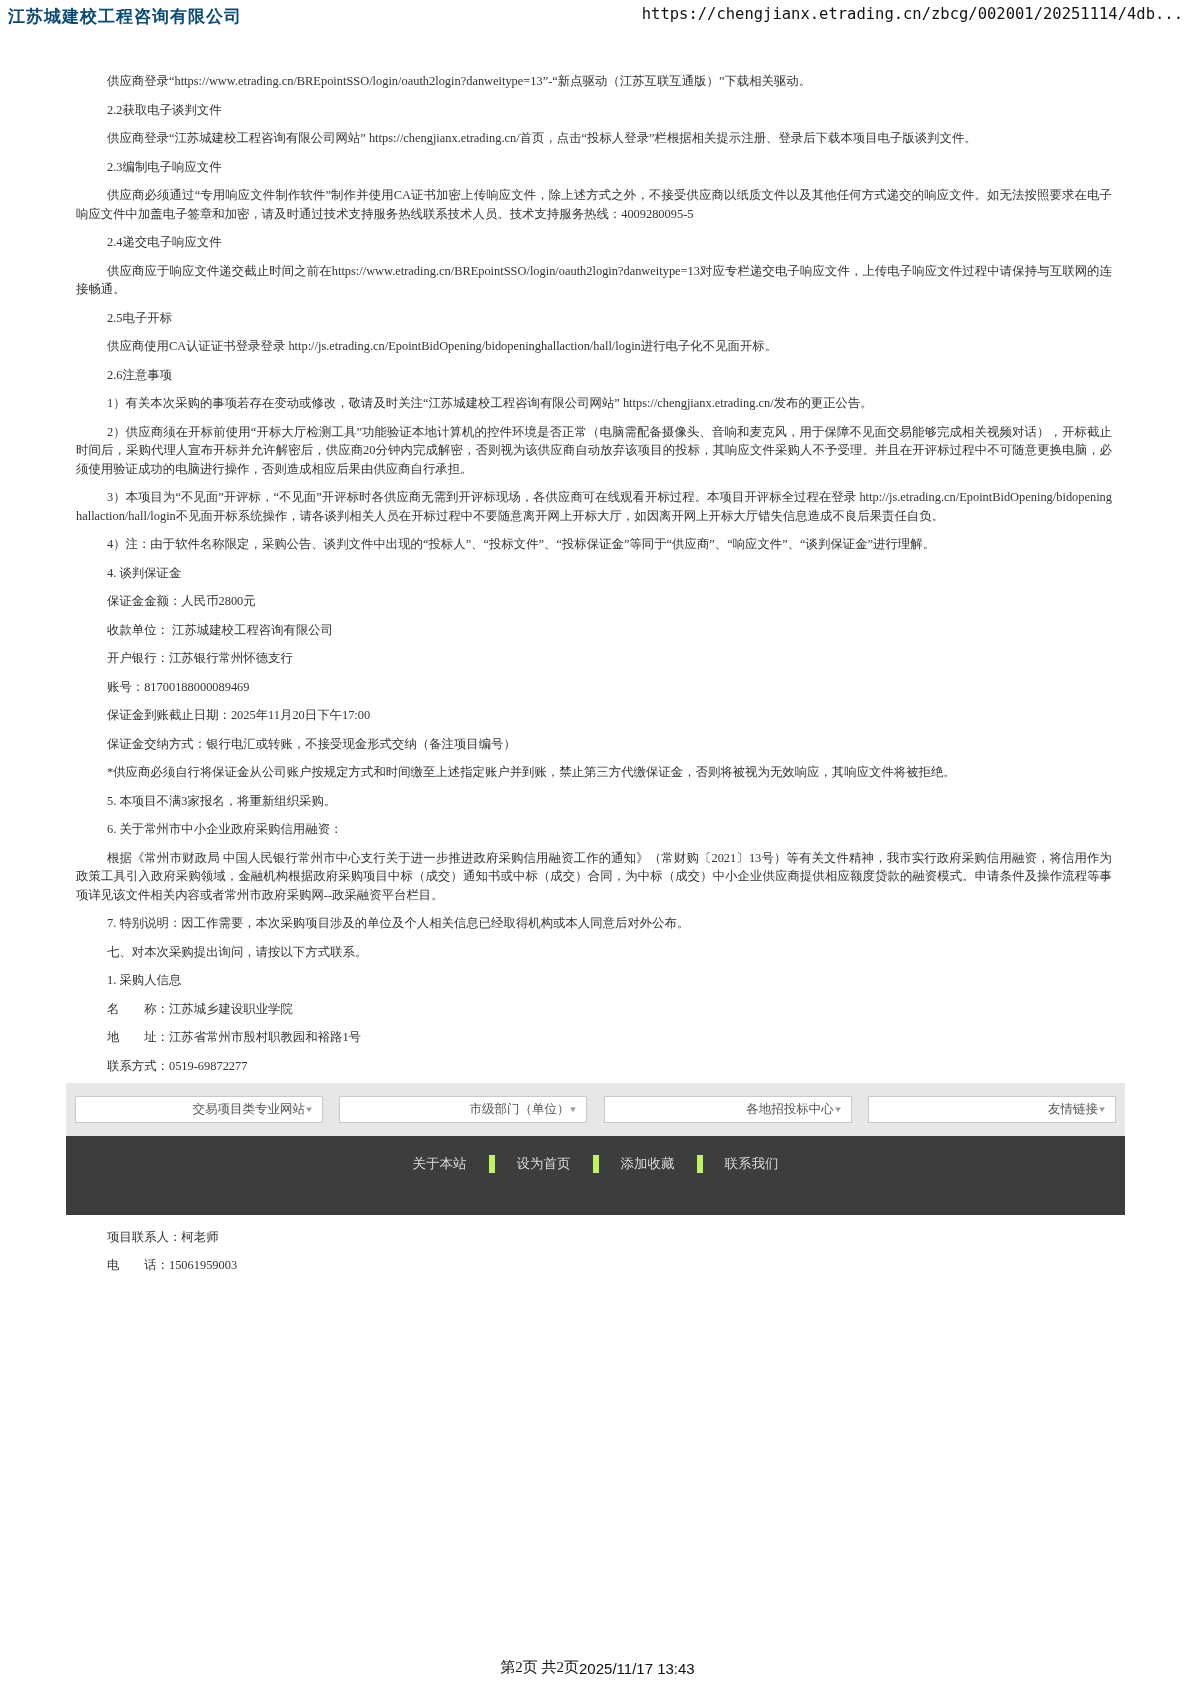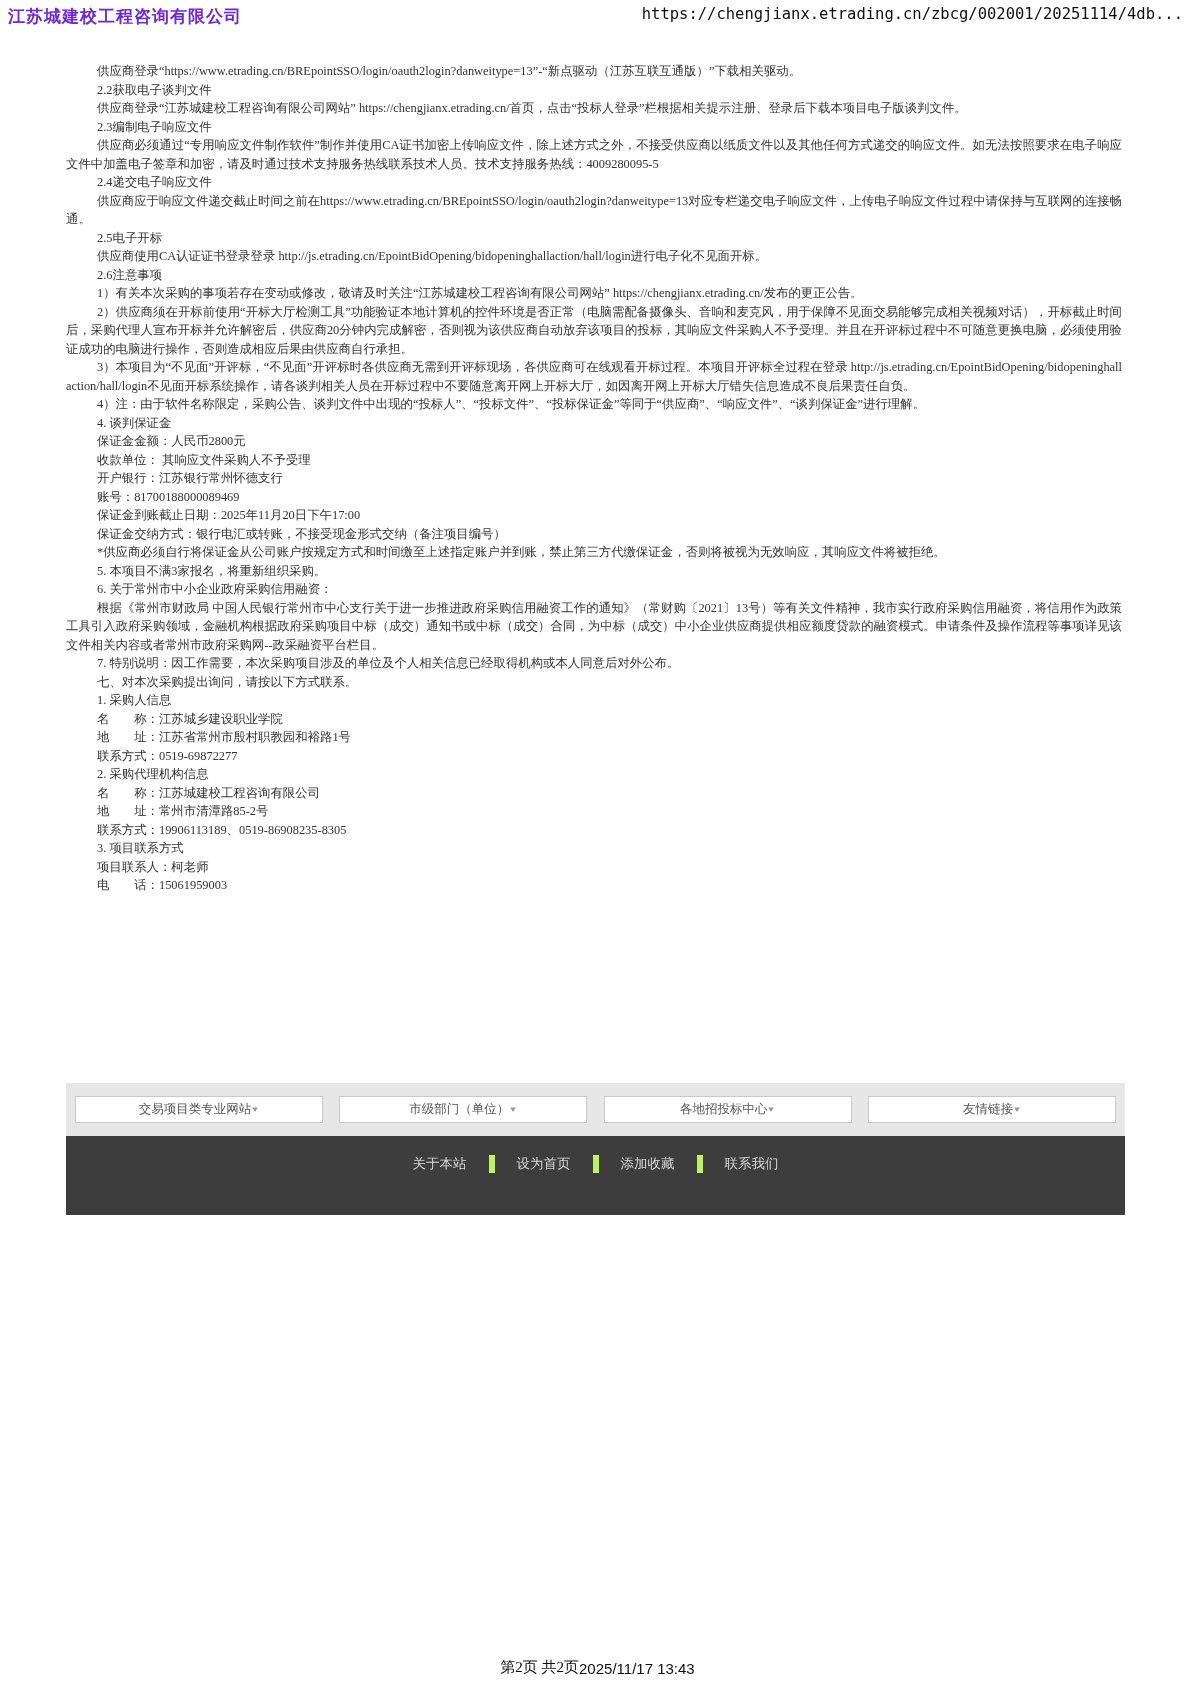--- a/index.html
+++ b/index.html
@@ -7,42 +7,42 @@
     width:1191px; height:1684px; position:relative; background:#ffffff;
     font-family:"Liberation Serif","DejaVu Serif",serif; color:#333;
     overflow:hidden;
   }
 
   
   .print-header {
     position:absolute; top:5px; left:8px; right:8px;
     display:flex; justify-content:space-between; align-items:flex-start;
   }
-  .ph-company { font-size:17px; font-weight:600; color:#6d28d9; letter-spacing:1px; }
+  .ph-company { font-size:17px; font-weight:600; color:#0c4a6e; letter-spacing:1px; }
   .ph-url { font-family:"DejaVu Sans Mono","Liberation Mono",monospace; font-size:15.5px; color:#111; }
 
   
   .doc {
     position:absolute; top:62px; left:66px; width:1056px;
     font-size:12.4px; line-height:18.5px; color:#333;
     text-align:justify;
   }
-  .doc p { margin:0; text-indent:2.5em; word-break:break-all; }
+  .doc p { margin:10px; text-indent:2.5em; word-break:break-all; }
 
   
   .web-footer-wrap { position:absolute; top:1083px; left:66px; width:1059px; }
 
   .linkbar {
     height:53px; background:#e7e7e7;
     display:flex; align-items:center; justify-content:space-between;
     padding:0 9px; box-sizing:border-box;
   }
   .dd {
     width:248px; height:27px; background:#ffffff; border:1px solid #c9c9c9;
-    display:flex; align-items:center; justify-content:center;
+    display:flex; align-items:center; justify-content:flex-end;
     padding:0 9px; box-sizing:border-box; cursor:pointer;
     font-family:"Liberation Sans","DejaVu Sans",sans-serif; font-size:12.5px; color:#555;
   }
   .dd .caret { font-size:8px; color:#999; transform:scaleX(1.2); }
 
   .site-footer {
     background:#3d3d3d; text-align:left;
     font-family:"Liberation Sans","DejaVu Sans",sans-serif;
     padding:13px 0 32px 0;
   }
@@ -97,21 +97,21 @@
     <p>2）供应商须在开标前使用“开标大厅检测工具”功能验证本地计算机的控件环境是否正常（电脑需配备摄像头、音响和麦克风，用于保障不见面交易能够完成相关视频对话），开标截止时间后，采购代理人宣布开标并允许解密后，供应商20分钟内完成解密，否则视为该供应商自动放弃该项目的投标，其响应文件采购人不予受理。并且在开评标过程中不可随意更换电脑，必须使用验证成功的电脑进行操作，否则造成相应后果由供应商自行承担。</p>
 
     <p>3）本项目为“不见面”开评标，“不见面”开评标时各供应商无需到开评标现场，各供应商可在线观看开标过程。本项目开评标全过程在登录  http://js.etrading.cn/EpointBidOpening/bidopeninghallaction/hall/login不见面开标系统操作，请各谈判相关人员在开标过程中不要随意离开网上开标大厅，如因离开网上开标大厅错失信息造成不良后果责任自负。</p>
 
     <p>4）注：由于软件名称限定，采购公告、谈判文件中出现的“投标人”、“投标文件”、“投标保证金”等同于“供应商”、“响应文件”、“谈判保证金”进行理解。</p>
 
     <p>4. 谈判保证金</p>
 
     <p>保证金金额：人民币2800元</p>
 
-    <p>收款单位： 其响应文件采购人不予受理</p>
+    <p>收款单位： 江苏城建校工程咨询有限公司</p>
 
     <p>开户银行：江苏银行常州怀德支行</p>
 
     <p>账号：81700188000089469</p>
 
     <p>保证金到账截止日期：2025年11月20日下午17:00</p>
 
     <p>保证金交纳方式：银行电汇或转账，不接受现金形式交纳（备注项目编号）</p>
 
     <p>*供应商必须自行将保证金从公司账户按规定方式和时间缴至上述指定账户并到账，禁止第三方代缴保证金，否则将被视为无效响应，其响应文件将被拒绝。</p>

